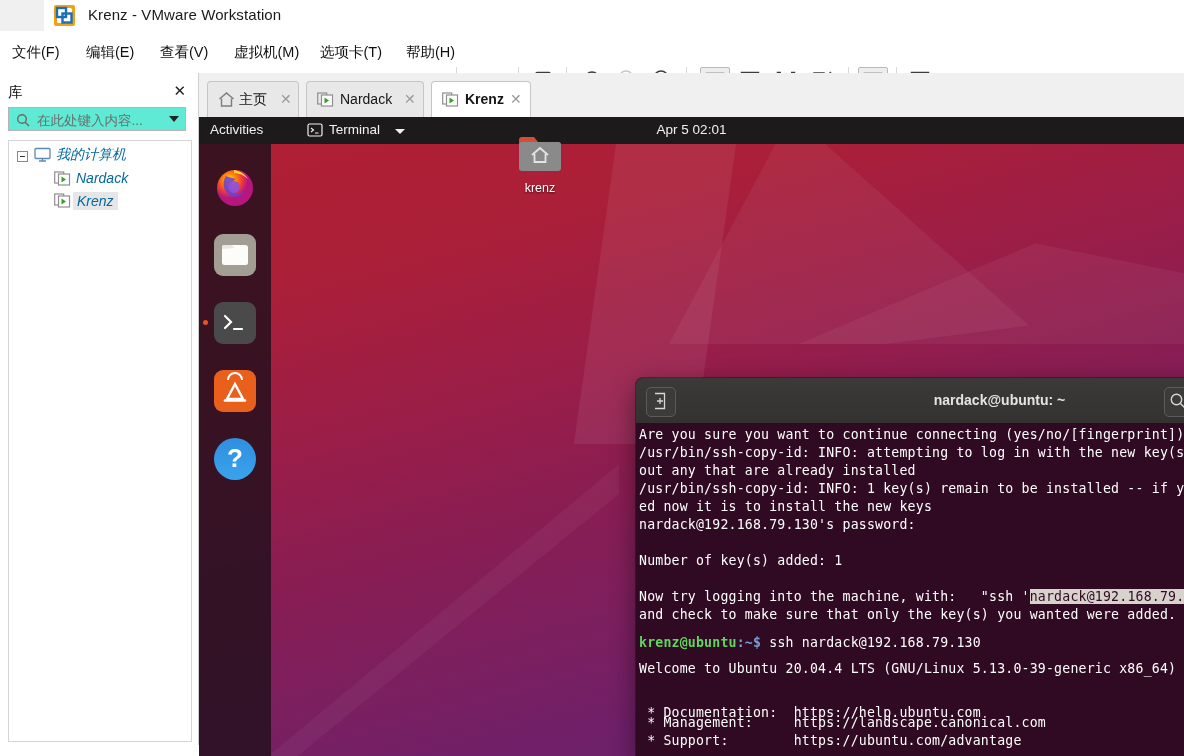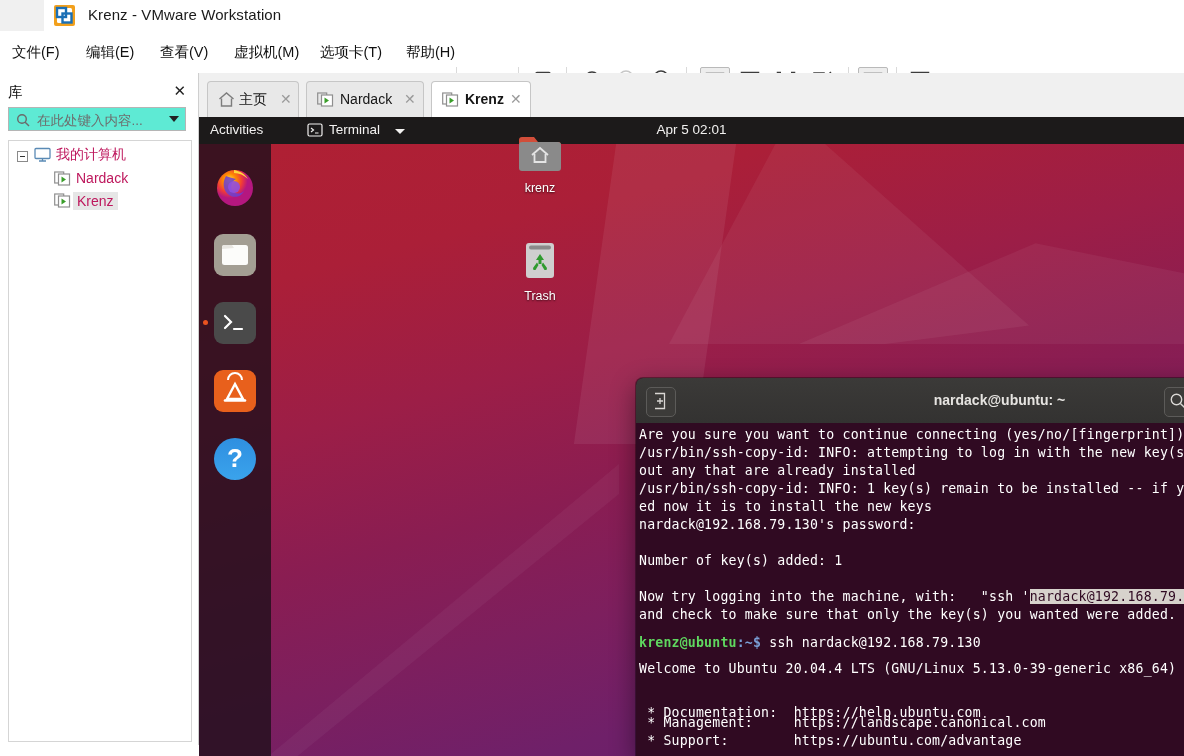--- a/index.html
+++ b/index.html
@@ -26,21 +26,21 @@
 
   
   .lib{position:absolute;left:0;top:73px;width:198px;height:683px;background:#ffffff;border-right:1px solid #cfcfcf;}
   .lib-head{position:absolute;left:8px;top:10px;font-size:14.5px;color:#111;}
   .lib-close{position:absolute;right:12px;top:9px;font-size:15px;color:#222;cursor:default;}
   .lib-search{position:absolute;left:8px;top:34px;width:178px;height:24px;border:1px solid #b5b5b5;background:#5eead4;box-sizing:border-box;}
   .lib-search .ph{position:absolute;left:28px;top:4px;font-size:13.5px;color:#6d6d6d;white-space:nowrap;overflow:hidden;width:118px;}
   .lib-search .mag{position:absolute;left:7px;top:5px;}
   .lib-search .car{position:absolute;right:6px;top:8px;width:0;height:0;border-left:5px solid transparent;border-right:5px solid transparent;border-top:6px solid #222;}
   .lib-tree{position:absolute;left:8px;top:67px;width:182px;height:600px;border:1px solid #d5d5d5;background:#fff;}
-  .tnode{position:absolute;font-size:14px;color:#be185d;white-space:nowrap;}
+  .tnode{position:absolute;font-size:14px;color:#0369a1;white-space:nowrap;font-style:italic;}
   .texp{position:absolute;width:11px;height:11px;border:1px solid #8a8a8a;background:#fff;box-sizing:border-box;}
   .texp:before{content:"";position:absolute;left:2px;top:4px;width:5px;height:1px;background:#333;}
 
   
   .tabstrip{position:absolute;left:199px;top:73px;width:985px;height:44px;background:#f0f0f0;}
   .tab{position:absolute;top:8px;height:36px;box-sizing:border-box;border:1px solid #c6c6c6;border-bottom:none;border-radius:4px 4px 0 0;background:#e8e8e8;}
   .tab.active{background:#ffffff;border-color:#c6c6c6;}
   .tab .lbl{position:absolute;top:9px;font-size:14px;color:#151515;white-space:nowrap;}
   .tab .lbl.bold{font-weight:bold;}
   .tab .x{position:absolute;top:9px;font-size:14px;color:#9a9a9a;}
@@ -369,34 +369,20 @@
         <svg width="46" height="40" viewBox="0 0 46 40">
           <path d="M2 7 A3 3 0 0 1 5 4 L17 4 L21 9 L41 9 A3 3 0 0 1 44 12 L44 11 L2 11 Z" fill="#d24e3a"></path>
           <rect x="2" y="9" width="42" height="29" rx="3" fill="#8a8a8a"></rect>
           <path d="M15 22 L23 15 L31 22" fill="none" stroke="#e4e4e4" stroke-width="1.8"></path>
           <path d="M17.5 21 L17.5 29 L28.5 29 L28.5 21" fill="none" stroke="#e4e4e4" stroke-width="1.8"></path>
         </svg>
       </div>
       <div class="nm">krenz</div>
     </div>
 
-    <div class="deskicon" style="left:306px;top:122px">
-      <div class="glyph">
-        <svg width="40" height="42" viewBox="0 0 40 42">
-          <rect x="6" y="4" width="28" height="35" rx="3" fill="#cfcfcf"></rect>
-          <rect x="9" y="6.5" width="22" height="4" rx="2" fill="#8a8a8a"></rect>
-          <g fill="#2f9b2f">
-            <path d="M20 15 L24 21 L21.5 21 L21.5 25 L18.5 25 L18.5 21 L16 21 Z"></path>
-            <path d="M13 29 L17 23.5 L18.5 26 L15.5 31 L13.5 31 Z"></path>
-            <path d="M27 29 L23 23.5 L21.5 26 L24.5 31 L26.5 31 Z"></path>
-          </g>
-        </svg>
-      </div>
-      <div class="nm">Trash</div>
-    </div>
 
     <div class="term">
       <div class="term-hdr">
         <div class="hbtn" style="left:10px">
           <svg width="26" height="26" viewBox="0 0 26 26" fill="none" stroke="#d9d7d4" stroke-width="1.3">
             <path d="M8 5.5 L17.5 5.5 L17.5 20.5 L8 20.5"></path>
               <path d="M13 10 L13 16 M10 13 L16 13"></path>
           </svg>
         </div>
         <div class="term-title">nardack@ubuntu: ~</div>

